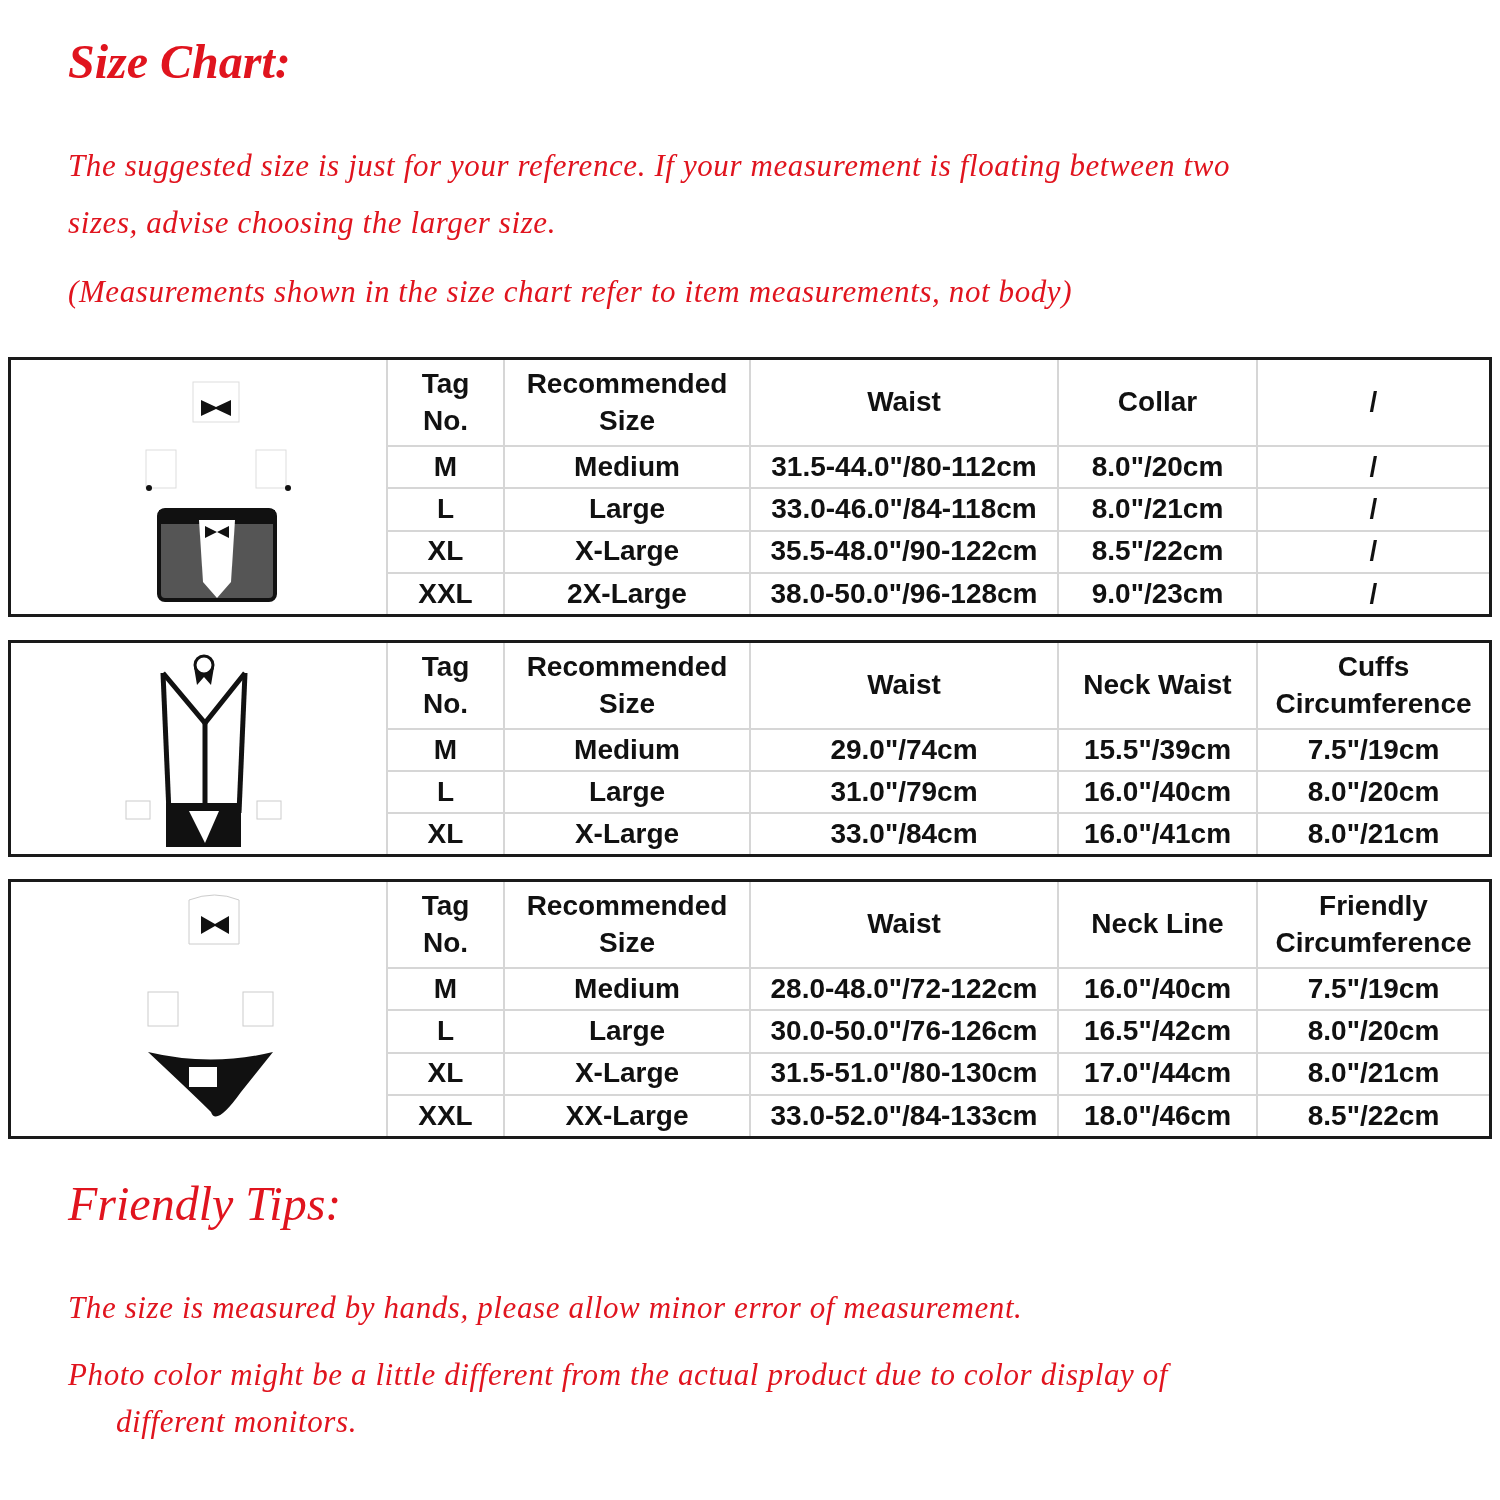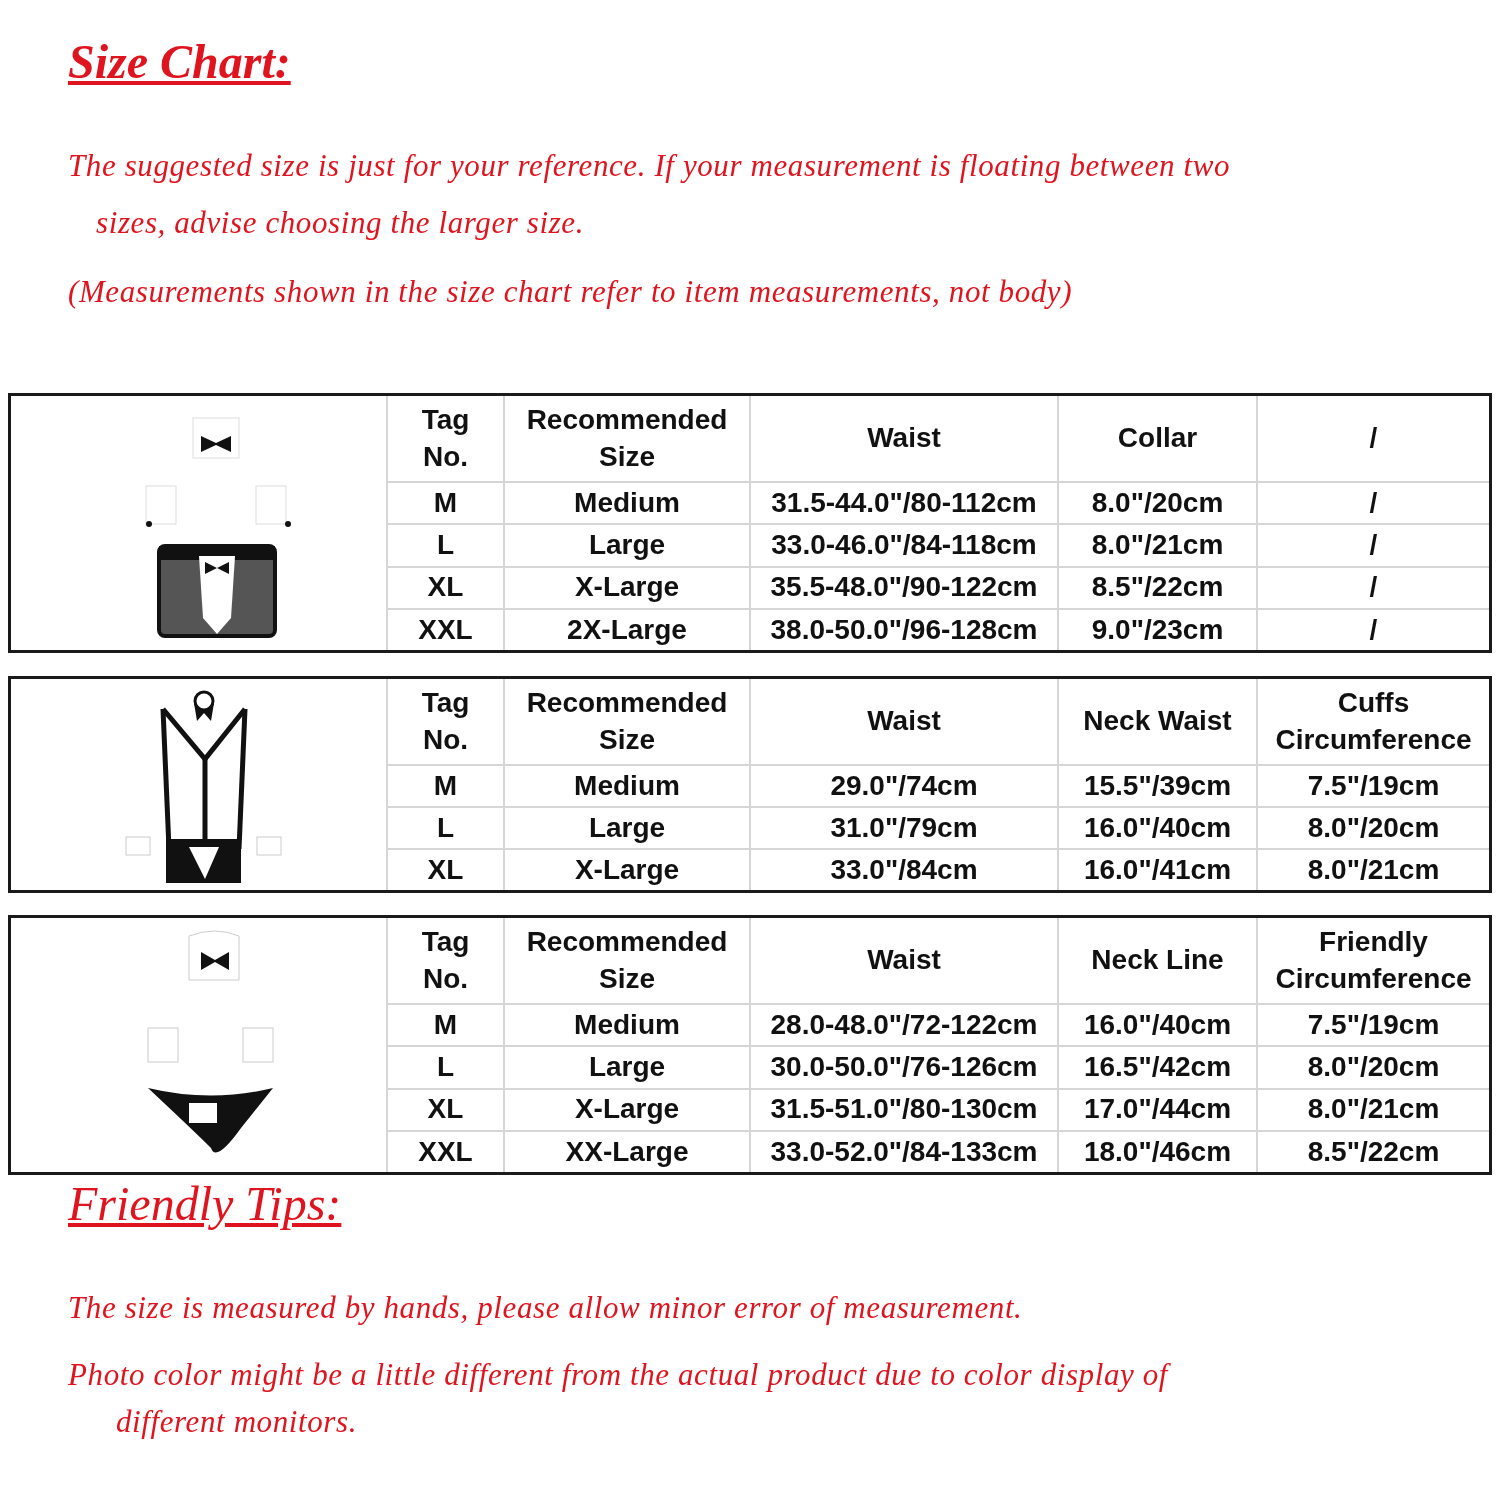--- a/index.html
+++ b/index.html
@@ -1,36 +1,36 @@
 <!DOCTYPE html>
 <html><head>
 <meta charset="utf-8">
 <style>
   html, body { margin: 0; padding: 0; background: #ffffff; }
   body { width: 1500px; height: 1500px; position: relative; overflow: hidden; font-family: "Liberation Sans", sans-serif; }
   .red-italic { color: #e0141e; font-family: "Liberation Serif", serif; font-style: italic; position: absolute; margin: 0; }
-  .title { font-size: 48px; left: 68px; text-decoration: underline; }
+  .title { font-size: 48px; left: 68px; }
   .para { font-size: 31px; left: 68px; letter-spacing: 0.6px; }
-  .tbl { position: absolute; left: 8px; width: 1484px; border: 3px solid #1a1a1a; box-sizing: border-box; display: flex; background: #fff; margin-top: 36px; }
+  .tbl { position: absolute; left: 8px; width: 1484px; border: 3px solid #1a1a1a; box-sizing: border-box; display: flex; background: #fff; }
   .img-cell { width: 375px; border-right: 2px solid #d6d6d6; position: relative; flex: none; }
   table.grid { border-collapse: collapse; flex: 1; table-layout: fixed; height: 100%; }
   table.grid td { border: 2px solid #d6d6d6; text-align: center; vertical-align: middle; font-weight: bold; font-size: 28px; color: #111; padding: 0; line-height: 1.3; }
   table.grid tr:first-child td { border-top: none; }
   table.grid tr:last-child td { border-bottom: none; }
   table.grid td:last-child { border-right: none; }
   table.grid td:first-child { border-left: none; }
   .hdr { white-space: pre-line; }
   svg { position: absolute; }
 </style>
 </head>
 <body>
 
 <h1 class="red-italic title" style="top:34px;">Size Chart:</h1>
 <p class="red-italic para" style="top:148px;">The suggested size is just for your reference. If your measurement is floating between two</p>
-<p class="red-italic para" style="top:205px;margin-left:28px;">sizes, advise choosing the larger size.</p>
+<p class="red-italic para" style="top:205px;">sizes, advise choosing the larger size.</p>
 <p class="red-italic para" style="top:274px;">(Measurements shown in the size chart refer to item measurements, not body)</p>
 
 <div class="tbl" style="top:357px;height:260px;">
   <div class="img-cell">
     <svg width="375" height="255">
       <rect x="182" y="22" width="46" height="40" fill="#fff" stroke="#ddd"></rect>
       <path d="M190 40 L205 47 L220 40 L220 56 L205 49 L190 56Z" fill="#111"></path>
       <rect x="135" y="90" width="30" height="38" fill="#fff" stroke="#ddd"></rect>
       <rect x="245" y="90" width="30" height="38" fill="#fff" stroke="#ddd"></rect>
       <circle cx="138" cy="128" r="3" fill="#111"></circle>

